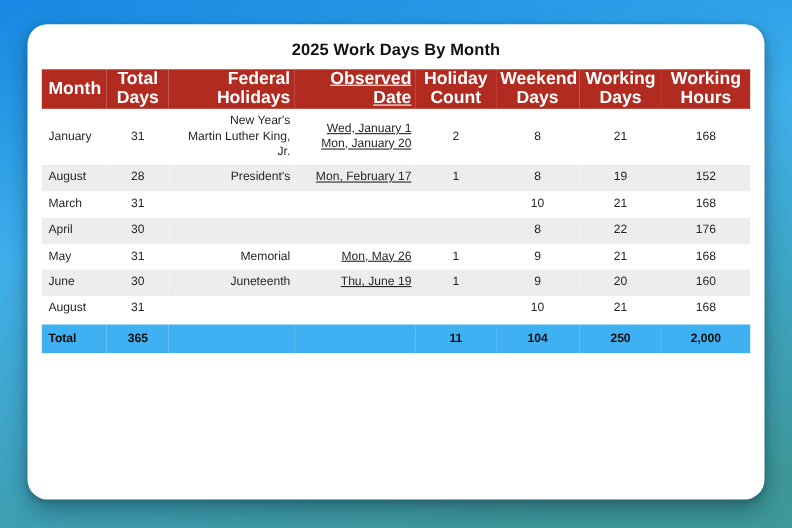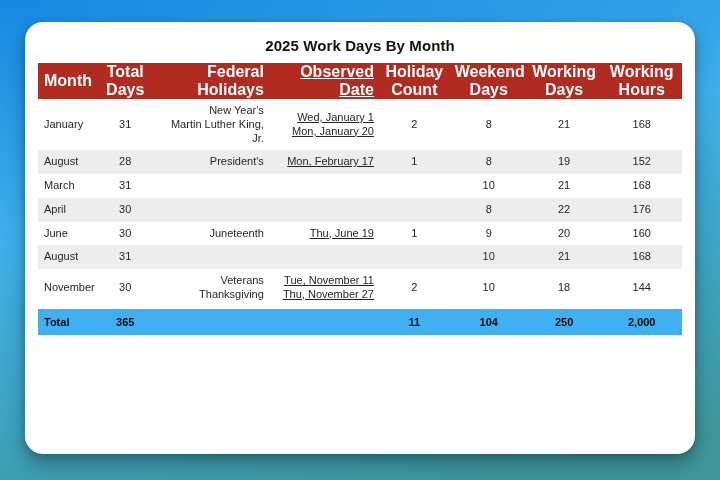--- a/index.html
+++ b/index.html
@@ -129,55 +129,49 @@
             <td>April</td>
             <td>30</td>
             <td></td>
             <td></td>
             <td></td>
             <td>8</td>
             <td>22</td>
             <td>176</td>
           </tr>
           <tr>
+            <td>May</td>
+            <td>31</td>
+            <td>Memorial</td>
+            <td>Mon, May 26</td>
+            <td>1</td>
+            <td>9</td>
+            <td>21</td>
+            <td>168</td>
+          </tr>
+          <tr>
             <td>June</td>
             <td>30</td>
             <td>Juneteenth</td>
             <td>Thu, June 19</td>
             <td>1</td>
             <td>9</td>
             <td>20</td>
             <td>160</td>
           </tr>
           <tr>
             <td>August</td>
             <td>31</td>
             <td></td>
             <td></td>
             <td></td>
             <td>10</td>
             <td>21</td>
             <td>168</td>
           </tr>
-          <tr>
-            <td>November</td>
-            <td>30</td>
-            <td>
-              <div>Veterans</div>
-              <div>Thanksgiving</div>
-            </td>
-            <td>
-              <div>Tue, November 11</div>
-              <div>Thu, November 27</div>
-            </td>
-            <td>2</td>
-            <td>10</td>
-            <td>18</td>
-            <td>144</td>
-          </tr>
         </tbody>
       <tfoot>
         <tr id="total-row">
             <td>Total</td>
             <td>365</td>
             <td></td>
             <td></td>
             <td>11</td>
             <td>104</td>
             <td>250</td>

